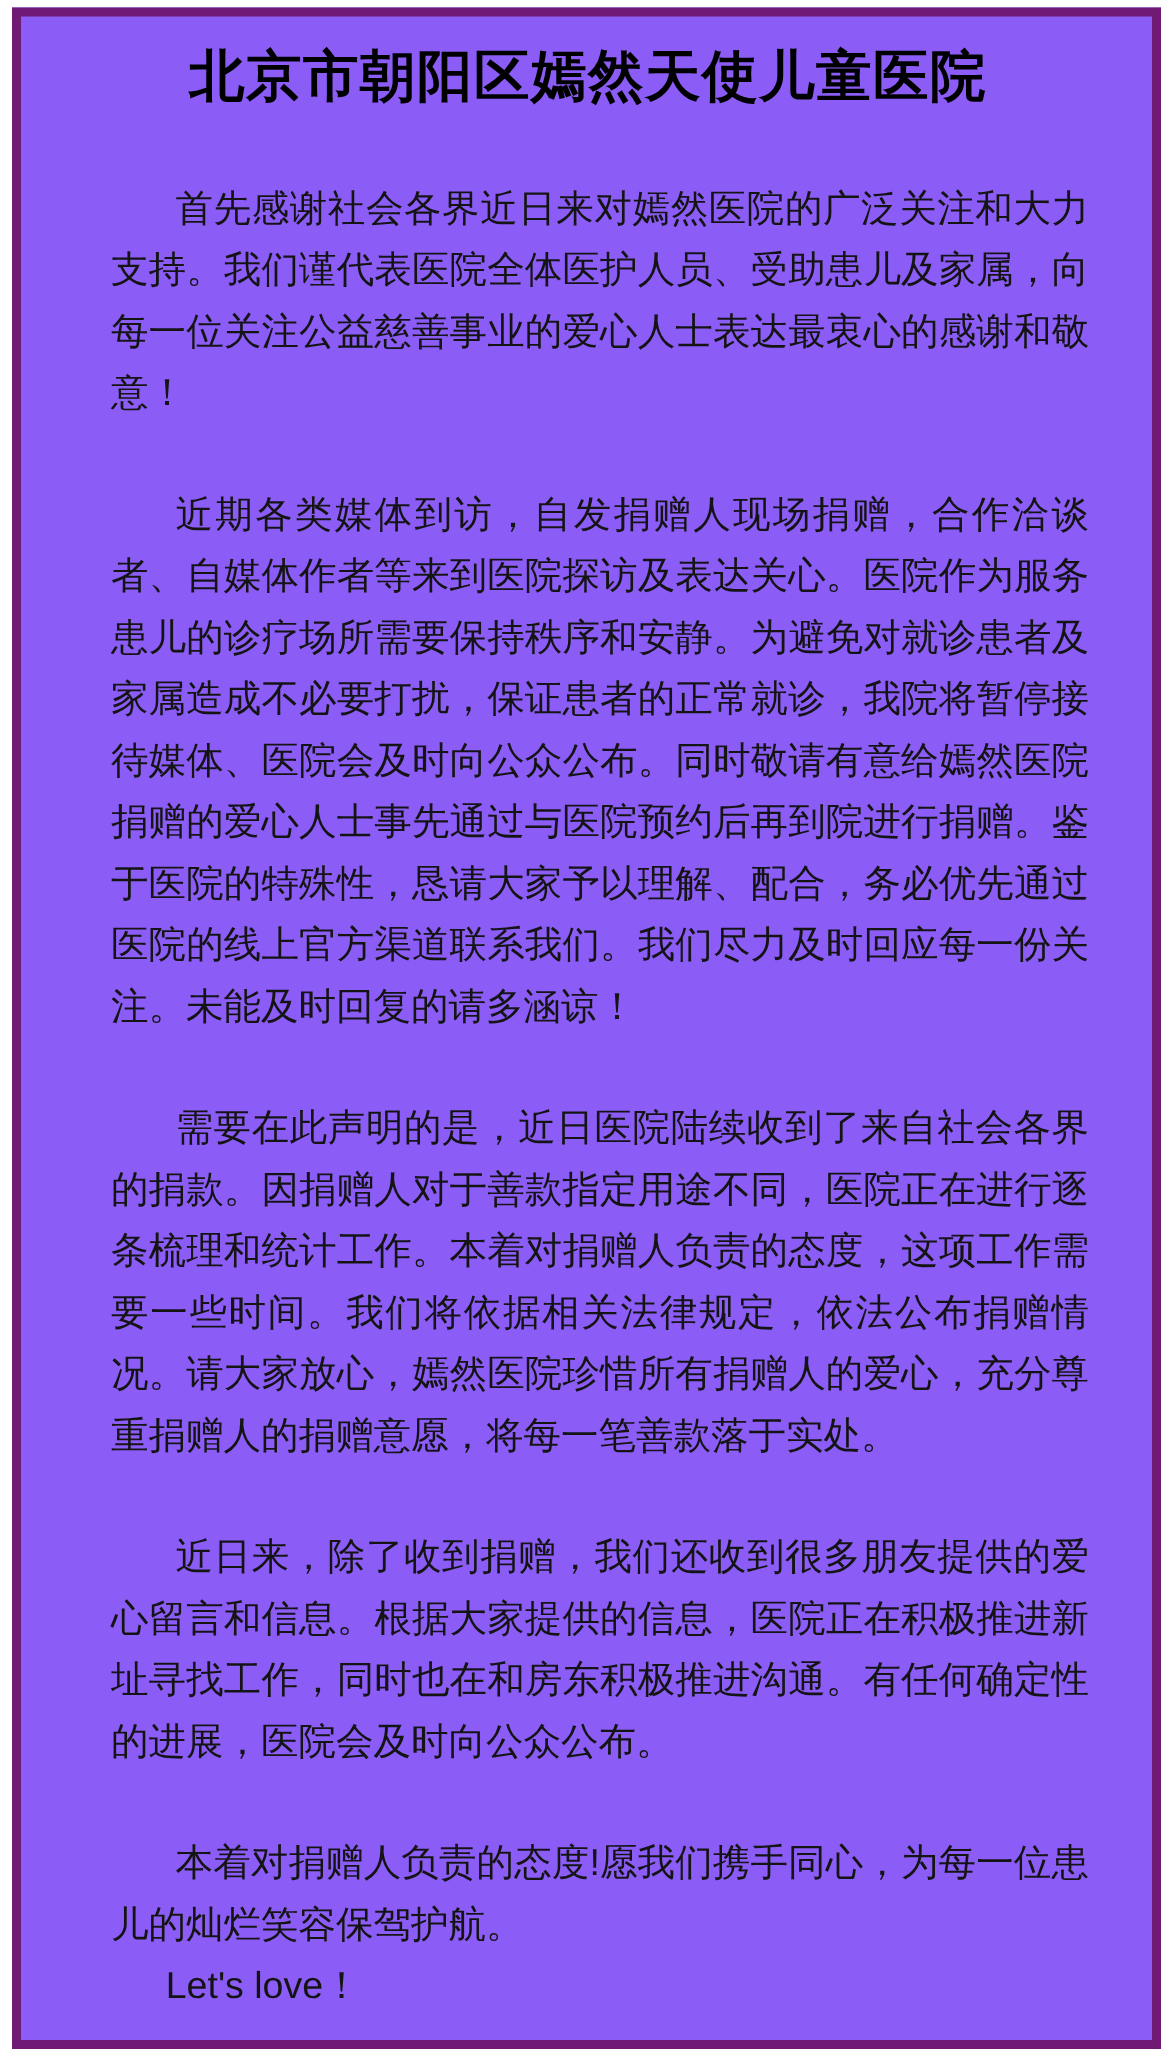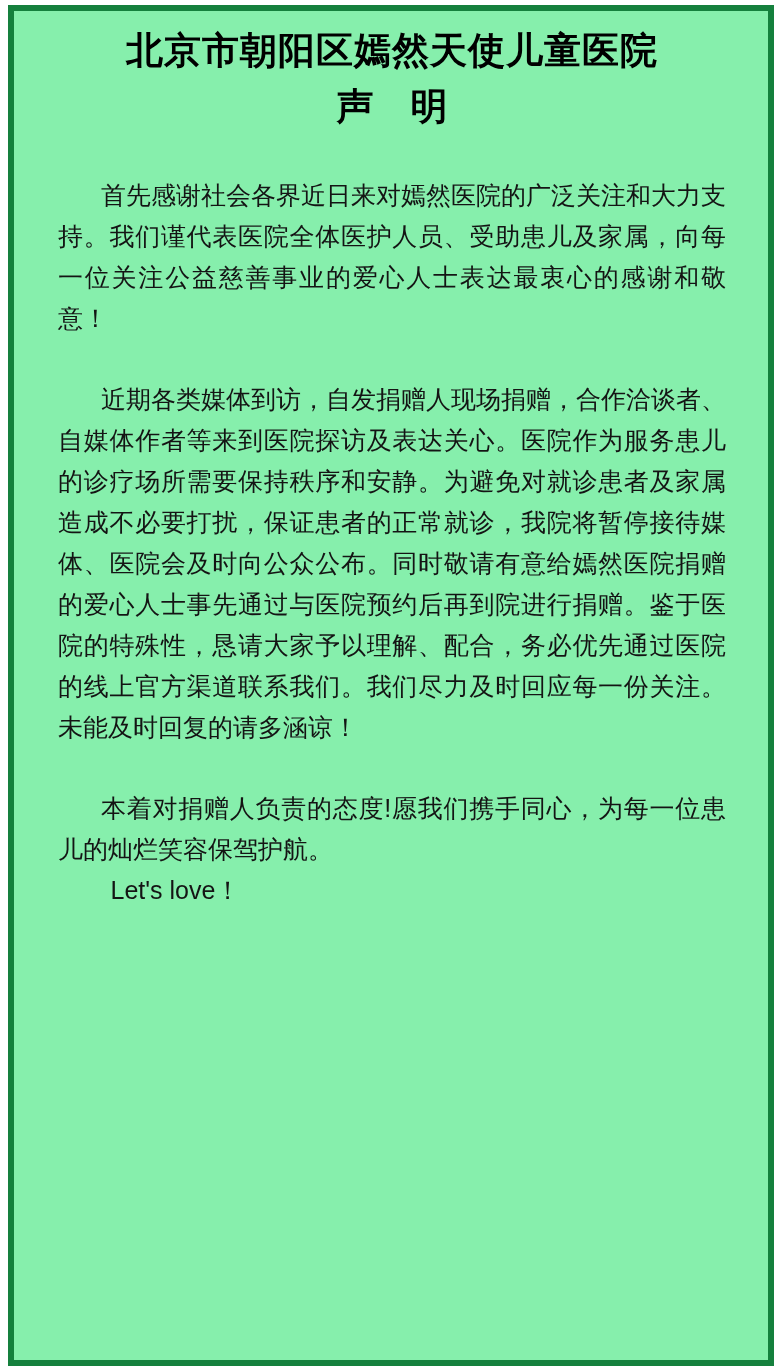--- a/index.html
+++ b/index.html
@@ -13,22 +13,22 @@
       position: relative;
       font-family: "Liberation Sans", sans-serif;
       overflow: hidden;
     }
     .doc-frame {
       position: absolute;
       left: 8px;
       top: 5px;
       right: 4px;
       bottom: 6px;
-      border: 6px solid #15803d;
-      background: #86efac;
+      border: 6px solid #701a75;
+      background: #8b5cf6;
       box-sizing: border-box;
     }
     .doc-content {
       padding: 12px 42px 6px 44px;
       color: #141414;
     }
     .doc-title {
       margin: 0;
       font-size: 37px;
       line-height: 56px;
@@ -39,21 +39,21 @@
     }
     .statement-heading {
       margin: 0;
       font-size: 37px;
       line-height: 56px;
       font-weight: bold;
       text-align: center;
       color: #000000;
     }
     .doc-paragraph {
-      margin: 40px 0 0 0;
+      margin: 40px 0 0 16px;
       font-size: 25px;
       line-height: 41px;
       text-align: justify;
       text-indent: 1.72em;
       color: #141414;
       word-break: break-all;
     }
     .closing-line {
       margin: 0;
       font-size: 25px;
@@ -61,25 +61,26 @@
       text-indent: 2.1em;
       color: #141414;
     }
   </style>
 </head>
 <body>
 
 <div class="doc-frame">
   <div class="doc-content">
     <h1 class="doc-title">北京市朝阳区嫣然天使儿童医院</h1>
-    <h2 class="statement-heading">声　明</h2>
 
     <p class="doc-paragraph">首先感谢社会各界近日来对嫣然医院的广泛关注和大力支持。我们谨代表医院全体医护人员、受助患儿及家属，向每一位关注公益慈善事业的爱心人士表达最衷心的感谢和敬意！</p>
 
     <p class="doc-paragraph">近期各类媒体到访，自发捐赠人现场捐赠，合作洽谈者、自媒体作者等来到医院探访及表达关心。医院作为服务患儿的诊疗场所需要保持秩序和安静。为避免对就诊患者及家属造成不必要打扰，保证患者的正常就诊，我院将暂停接待媒体、医院会及时向公众公布。同时敬请有意给嫣然医院捐赠的爱心人士事先通过与医院预约后再到院进行捐赠。鉴于医院的特殊性，恳请大家予以理解、配合，务必优先通过医院的线上官方渠道联系我们。我们尽力及时回应每一份关注。未能及时回复的请多涵谅！</p>
 
+    <p class="doc-paragraph">需要在此声明的是，近日医院陆续收到了来自社会各界的捐款。因捐赠人对于善款指定用途不同，医院正在进行逐条梳理和统计工作。本着对捐赠人负责的态度，这项工作需要一些时间。我们将依据相关法律规定，依法公布捐赠情况。请大家放心，嫣然医院珍惜所有捐赠人的爱心，充分尊重捐赠人的捐赠意愿，将每一笔善款落于实处。</p>
 
+    <p class="doc-paragraph">近日来，除了收到捐赠，我们还收到很多朋友提供的爱心留言和信息。根据大家提供的信息，医院正在积极推进新址寻找工作，同时也在和房东积极推进沟通。有任何确定性的进展，医院会及时向公众公布。</p>
 
     <p class="doc-paragraph">本着对捐赠人负责的态度!愿我们携手同心，为每一位患儿的灿烂笑容保驾护航。</p>
 
     <p class="closing-line">Let's love！</p>
   </div>
 </div>
 
 </body></html>

